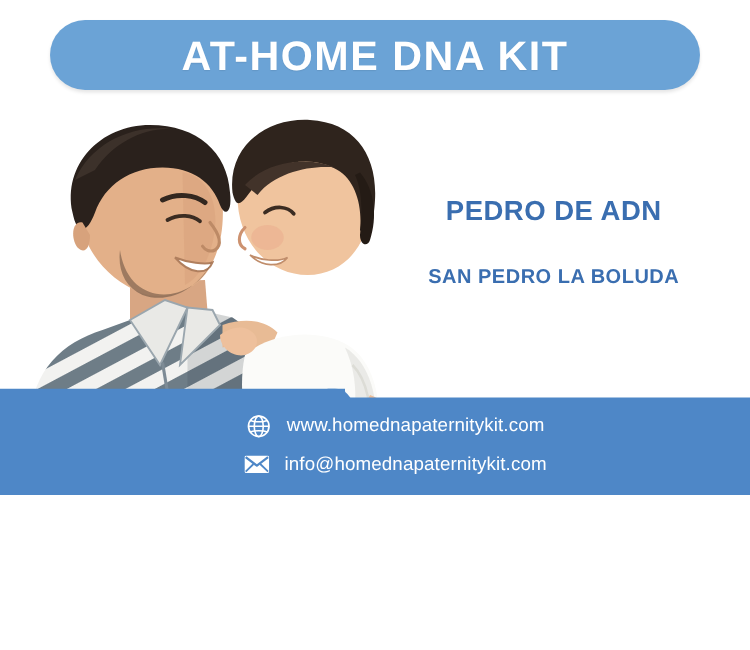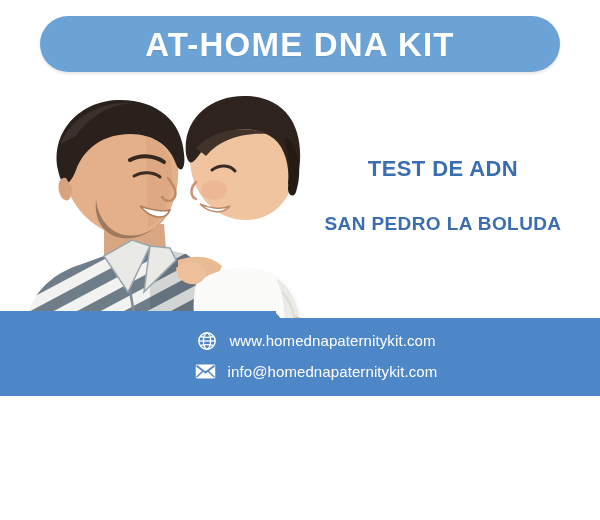--- a/index.html
+++ b/index.html
@@ -63,21 +63,21 @@
   .headline-line {
     color: #3a6eb0;
     font-size: 22px;
     font-weight: bold;
     letter-spacing: 0.4px;
     line-height: 1;
     white-space: nowrap;
   }
   .headline-line.l1 { margin-bottom: 34px; }
   .headline-line.l2 { margin-bottom: 34px; }
-  .headline-line.l3 { font-size: 19px; }
+  .headline-line.l3 { font-size: 16px; }
 
   
   .footer {
     position: absolute;
     left: 0;
     bottom: 0;
     width: 600px;
     height: 85px;
   }
   .footer-shape-left {
@@ -244,21 +244,21 @@
 
       <path d="M200 126 C210 136 224 136 230 128 C222 132 208 130 200 126 Z" fill="#ffffff" stroke="#c08d6b" stroke-width="1.4"></path>
 
       <path d="M176 190 C186 182 198 182 204 190 C208 196 204 204 196 206 C186 208 176 200 176 190 Z" fill="#eec09c"></path>
 
       <path d="M296 238 C312 244 320 258 318 274 C316 286 306 290 300 282 C304 266 302 250 294 242 Z" fill="#edbd97"></path>
     </svg>
   </div>
 
   <div class="headline-block">
-    <div class="headline-line l1">TEST DE ADN</div>
+    <div class="headline-line l1">PEDRO DE ADN</div>
     <div class="headline-line l3">SAN PEDRO LA BOLUDA</div>
   </div>
 
   <div class="footer">
     <div class="footer-shape-left"></div>
     <div class="footer-shape-corner"></div>
     <div class="footer-shape-right"></div>
 
     <div class="footer-content">
 

